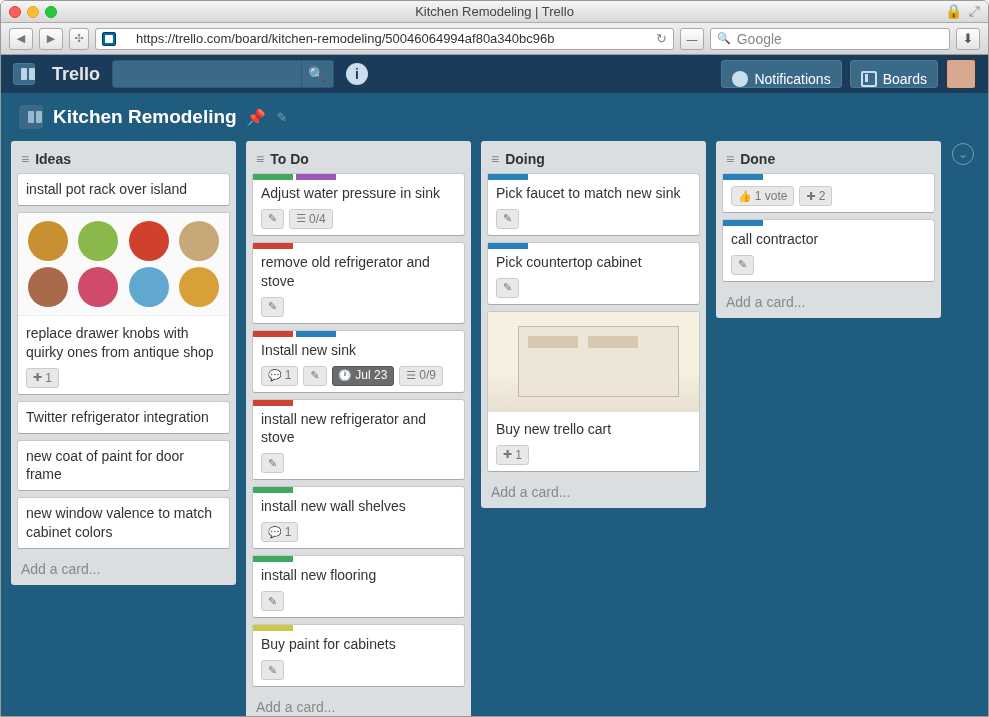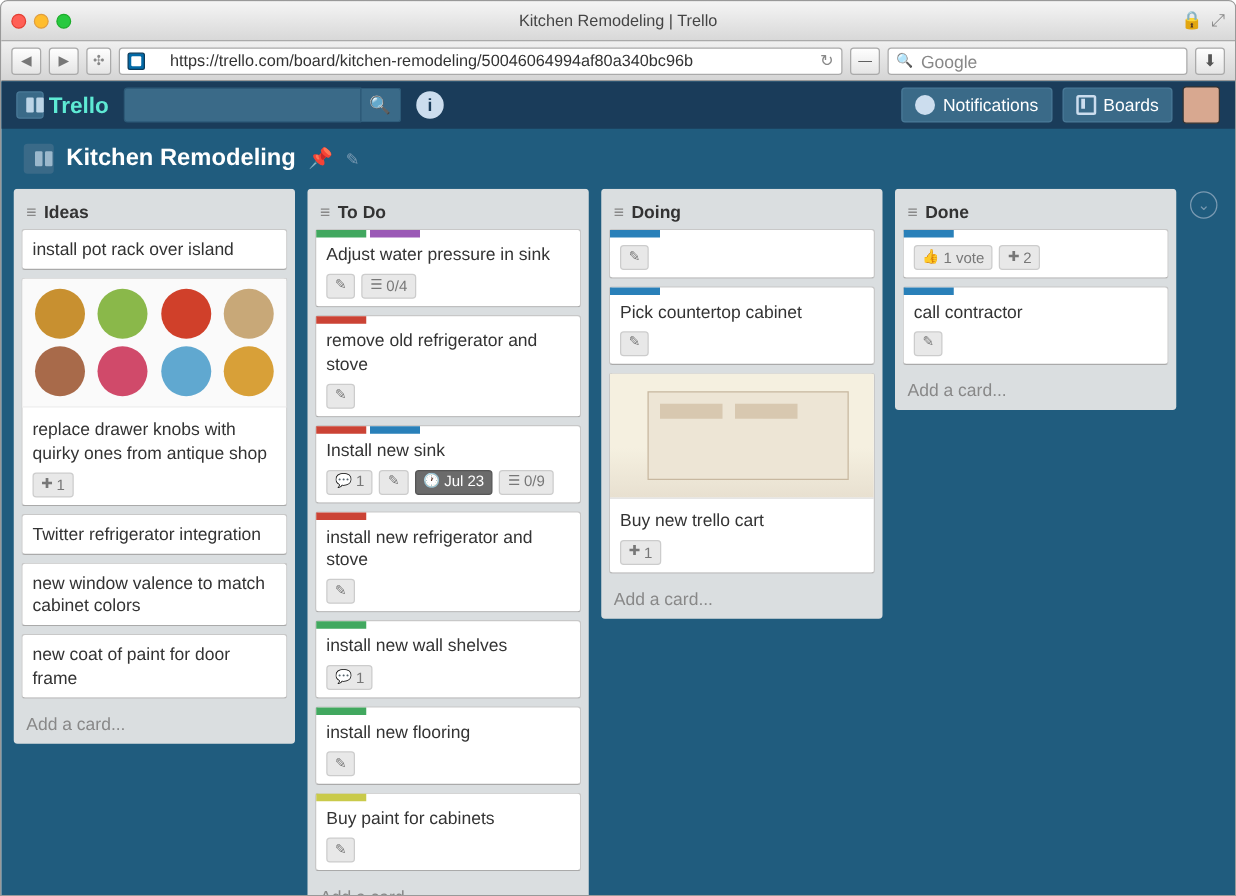--- a/index.html
+++ b/index.html
@@ -1,48 +1,48 @@
 <!DOCTYPE html>
 <html><head>
 <meta charset="utf-8">
 <style>
 * { box-sizing: border-box; margin: 0; padding: 0; }
 body { font-family: "Helvetica Neue", Arial, sans-serif; font-size: 14px; background: #fff; }
 
 
 .browser-chrome { height: 717px; width: 989px; border: 1px solid #999; border-radius: 6px 6px 0 0; overflow: hidden; display: flex; flex-direction: column; background: #e8e8e8; }
-.titlebar { height: 32px; background: linear-gradient(#f5f5f5, #d8d8d8); display: flex; align-items: center; padding: 0 8px; border-bottom: 1px solid #aaa; position: relative; }
+.titlebar { height: 22px; background: linear-gradient(#f5f5f5, #d8d8d8); display: flex; align-items: center; padding: 0 8px; border-bottom: 1px solid #aaa; position: relative; }
 .traffic-lights { display: flex; gap: 6px; }
 .tl { width: 12px; height: 12px; border-radius: 50%; }
 .tl-close { background: #ff5f56; border: 1px solid #e33e32; }
 .tl-min { background: #ffbd2e; border: 1px solid #e09e3e; }
 .tl-max { background: #27c93f; border: 1px solid #1dad2b; }
 .win-title { position: absolute; left: 0; right: 0; text-align: center; color: #444; font-size: 13px; }
 .titlebar-right { margin-left: auto; display: flex; gap: 6px; color: #888; }
 .toolbar { height: 32px; background: linear-gradient(#f0f0f0, #d5d5d5); border-bottom: 1px solid #999; display: flex; align-items: center; padding: 0 8px; gap: 6px; }
 .nav-btn { width: 24px; height: 22px; background: linear-gradient(#fefefe,#e5e5e5); border: 1px solid #aaa; border-radius: 3px; display: flex; align-items: center; justify-content: center; font-size: 11px; color: #777; }
 .url-bar { flex: 1; height: 22px; background: #fff; border: 1px solid #aaa; border-radius: 3px; display: flex; align-items: center; padding: 0 6px; gap: 20px; font-size: 13px; color: #333; }
 .url-bar .favicon { width: 14px; height: 14px; background: #026aa7; border: 1px solid #0b3a5a; border-radius: 2px; display: flex; align-items: center; justify-content: center; }
 .url-bar .favicon::before { content: ""; width: 8px; height: 8px; background: #fff; border-radius: 1px; }
 .search-bar { width: 240px; height: 22px; background: #fff; border: 1px solid #aaa; border-radius: 3px; display: flex; align-items: center; padding: 0 6px; gap: 6px; color: #888; }
 .search-bar .mag { font-size: 11px; }
 .reader { width: 24px; height: 22px; background: linear-gradient(#fefefe,#e5e5e5); border: 1px solid #aaa; border-radius: 3px; display:flex;align-items:center;justify-content:center;color:#555;font-size:13px;}
 
 
 .app { flex: 1; display: flex; flex-direction: column; background: #205c7e; overflow: hidden; }
 .app-header { height: 38px; background: #1a3c5a; display: flex; align-items: center; padding: 0 12px; gap: 12px; }
-.logo { display: flex; align-items: center; gap: 4px; color: #5eead4; font-weight: bold; font-size: 18px; }
+.logo { display: flex; align-items: center; gap: 17px; color: #e5e5e5; font-weight: bold; font-size: 18px; }
 .logo-icon { width: 22px; height: 22px; background: #3a6a88; border: 1px solid #4a7a98; border-radius: 3px; display: flex; align-items: center; justify-content: center; }
 .logo-icon::before { content: ""; width: 6px; height: 12px; background: #bcd4e6; box-shadow: 8px 0 0 #bcd4e6; border-radius: 1px; }
 .search-wrap { display: flex; align-items: center; }
 .search-input { width: 190px; height: 28px; background: #3a6a88; border: 1px solid #2d5a78; border-radius: 3px 0 0 3px; }
 .search-btn { width: 32px; height: 28px; background: #3a6a88; border: 1px solid #2d5a78; border-left: none; border-radius: 0 3px 3px 0; display: flex; align-items: center; justify-content: center; color: #cde; font-size: 14px; font-weight: bold; }
 .info-btn { width: 22px; height: 22px; border-radius: 50%; background: #cde; color: #1a3c5a; display: flex; align-items: center; justify-content: center; font-weight: bold; font-size: 14px; }
 .hdr-right { margin-left: auto; display: flex; gap: 8px; align-items: center; }
-.hdr-btn { height: 28px; background: #3a6a88; border: 1px solid #4a7a98; border-radius: 3px; display: flex; align-items: center; gap: 6px; padding: 0 10px; color: #fff; font-size: 14px; font-weight: 500; }
+.hdr-btn { height: 28px; background: #3a6a88; border: 1px solid #4a7a98; border-radius: 3px; display: flex; align-items: flex-end; gap: 6px; padding: 0 10px; color: #fff; font-size: 14px; font-weight: 500; }
 .hdr-btn .ic { width: 16px; height: 16px; background: #cde; border-radius: 50%; }
 .hdr-btn .ic.boards { border-radius: 2px; background: none; border: 2px solid #cde; position: relative; }
 .hdr-btn .ic.boards::before { content:""; position:absolute; left:2px; top:1px; width:3px; height:8px; background:#cde;}
 .avatar { width: 30px; height: 30px; border-radius: 3px; background: #d8a890; border: 1px solid #333; }
 
 .board-header { height: 48px; display: flex; align-items: center; padding: 0 18px; gap: 10px; text-align: center; }
 .board-icon { width: 24px; height: 24px; background: #3a6a88; border-radius: 3px; display:flex;align-items:center;justify-content:center;}
 .board-icon::before { content:""; width: 6px; height: 12px; background: #9bb8cc; box-shadow: 8px 0 0 #9bb8cc; border-radius:1px;}
 .board-title { color: #fff; font-size: 19px; font-weight: bold; }
 .star { color: #e6c34a; font-size: 16px; }
@@ -169,24 +169,24 @@
               <div class="badge">
                 <span class="ic">✚</span>
                 <span>1</span>
               </div>
             </div>
           </div>
           <div class="card">
             <div>Twitter refrigerator integration</div>
           </div>
           <div class="card">
+            <div>new coat of paint for door frame</div>
+          </div>
+          <div class="card">
             <div>new window valence to match cabinet colors</div>
-          </div>
-          <div class="card">
-            <div>new coat of paint for door frame</div>
           </div>
           <div class="add-card">Add a card...</div>
         </div>
         <div class="list">
           <div class="list-header">
             <span class="grip">≡</span>
             <span class="list-title">To Do</span>
           </div>
           <div class="card">
             <div class="labels">
@@ -288,20 +288,21 @@
         </div>
         <div class="list">
           <div class="list-header">
             <span class="grip">≡</span>
             <span class="list-title">Doing</span>
           </div>
           <div class="card">
             <div class="labels">
               <div class="label lbl-blue"></div>
             </div>
+            <div>Pick faucet to match new sink</div>
             <div class="badges">
               <div class="badge">
                 <span class="ic">✎</span>
               </div>
             </div>
           </div>
           <div class="card">
             <div class="labels">
               <div class="label lbl-blue"></div>
             </div>

